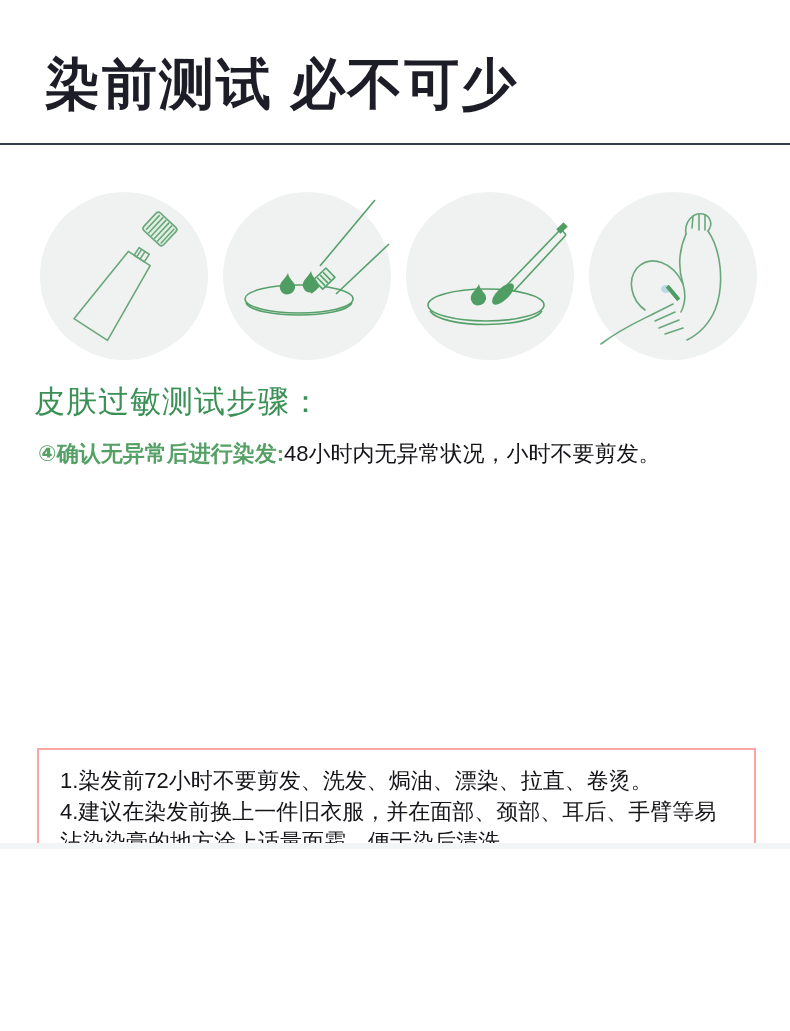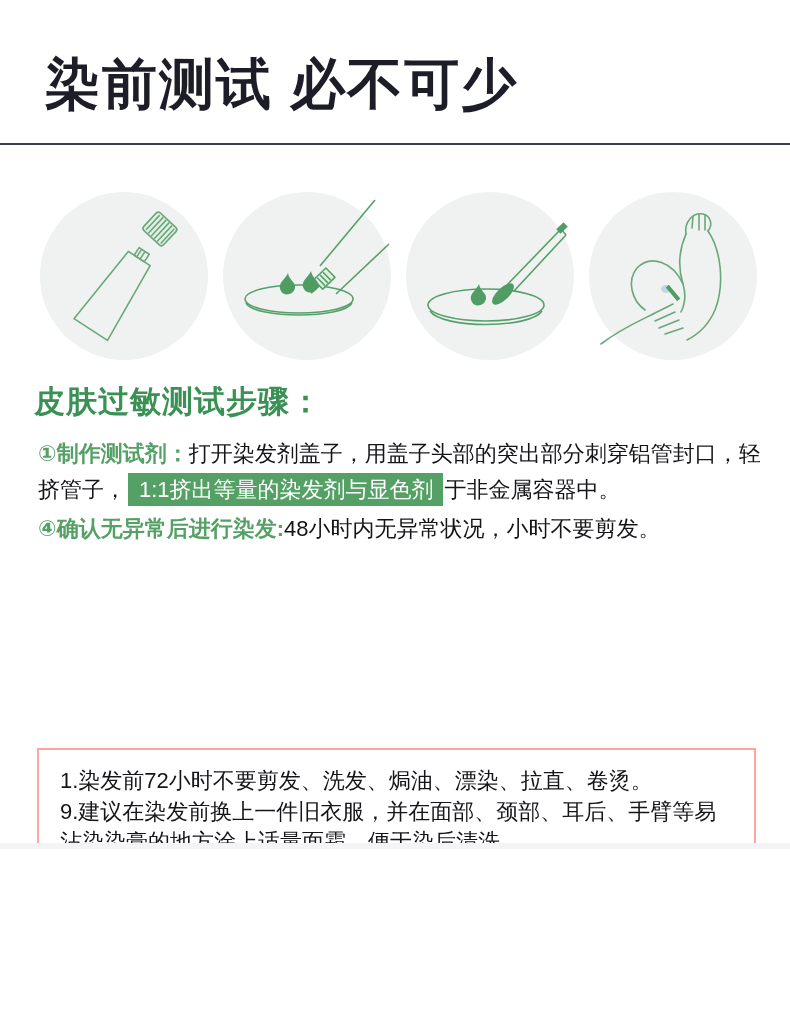--- a/index.html
+++ b/index.html
@@ -17,21 +17,21 @@
   .title-divider{
     position:absolute;left:0;top:143px;width:790px;height:2px;background:#3a3f4d;
   }
   .illustrations{
     position:absolute;left:40px;top:192px;width:718px;height:168px;
     display:flex;gap:15px;
   }
   .illu{width:168px;height:168px;}
   .section-heading{
     position:absolute;left:34px;top:381px;
-    font-size:31px;font-weight:700;letter-spacing:1px;color:#3a9055;
+    font-size:31px;font-weight:400;letter-spacing:1px;color:#3a9055;
     white-space:nowrap;
   }
   .steps{
     position:absolute;left:38px;top:436px;width:724px;
     font-size:22px;line-height:36px;color:#151519;
   }
   .steps p{margin:0 0 3px 0;}
   .step-label{color:#54a065;font-weight:700;}
   .hl{
     background:#54a065;color:#ffffff;
@@ -116,24 +116,23 @@
         <path d="M64 122 L84 112 M66 129 L86 120 M70 136 L90 128 M76 142 L94 136"></path>
       </g>
       <ellipse cx="77" cy="97" rx="5" ry="4" fill="#bcd9ea"></ellipse>
       <rect x="82" y="92" width="4" height="18" transform="rotate(-40 84 101)" fill="#4f9d63"></rect>
     </svg>
   </div>
 
   <div class="section-heading">皮肤过敏测试步骤：</div>
 
   <div class="steps">
-    <p><span class="step-label">①制作测试剂：</span><span>打开染发剂盖子，用盖子头部的突出部分刺穿铝管封口，轻挤管子，</span><span class="hl">1:1挤出等量的染发剂与显色剂</span><span>于非金属容器中。</span></p>
     <p><span class="step-label">④确认无异常后进行染发:</span><span>48小时内无异常状况，小时不要剪发。</span></p>
   </div>
 
   <div class="notes-box">
     <p>1.染发前72小时不要剪发、洗发、焗油、漂染、拉直、卷烫。</p>
-    <p>9.建议在染发前换上一件旧衣服，并在面部、颈部、耳后、手臂等易沾染染膏的地方涂上适量面霜，便于染后清洗。</p>
+    <p>4.建议在染发前换上一件旧衣服，并在面部、颈部、耳后、手臂等易沾染染膏的地方涂上适量面霜，便于染后清洗。</p>
   </div>
 
   <div class="footer-strip"></div>
 
 </div>
 
 </body></html>

